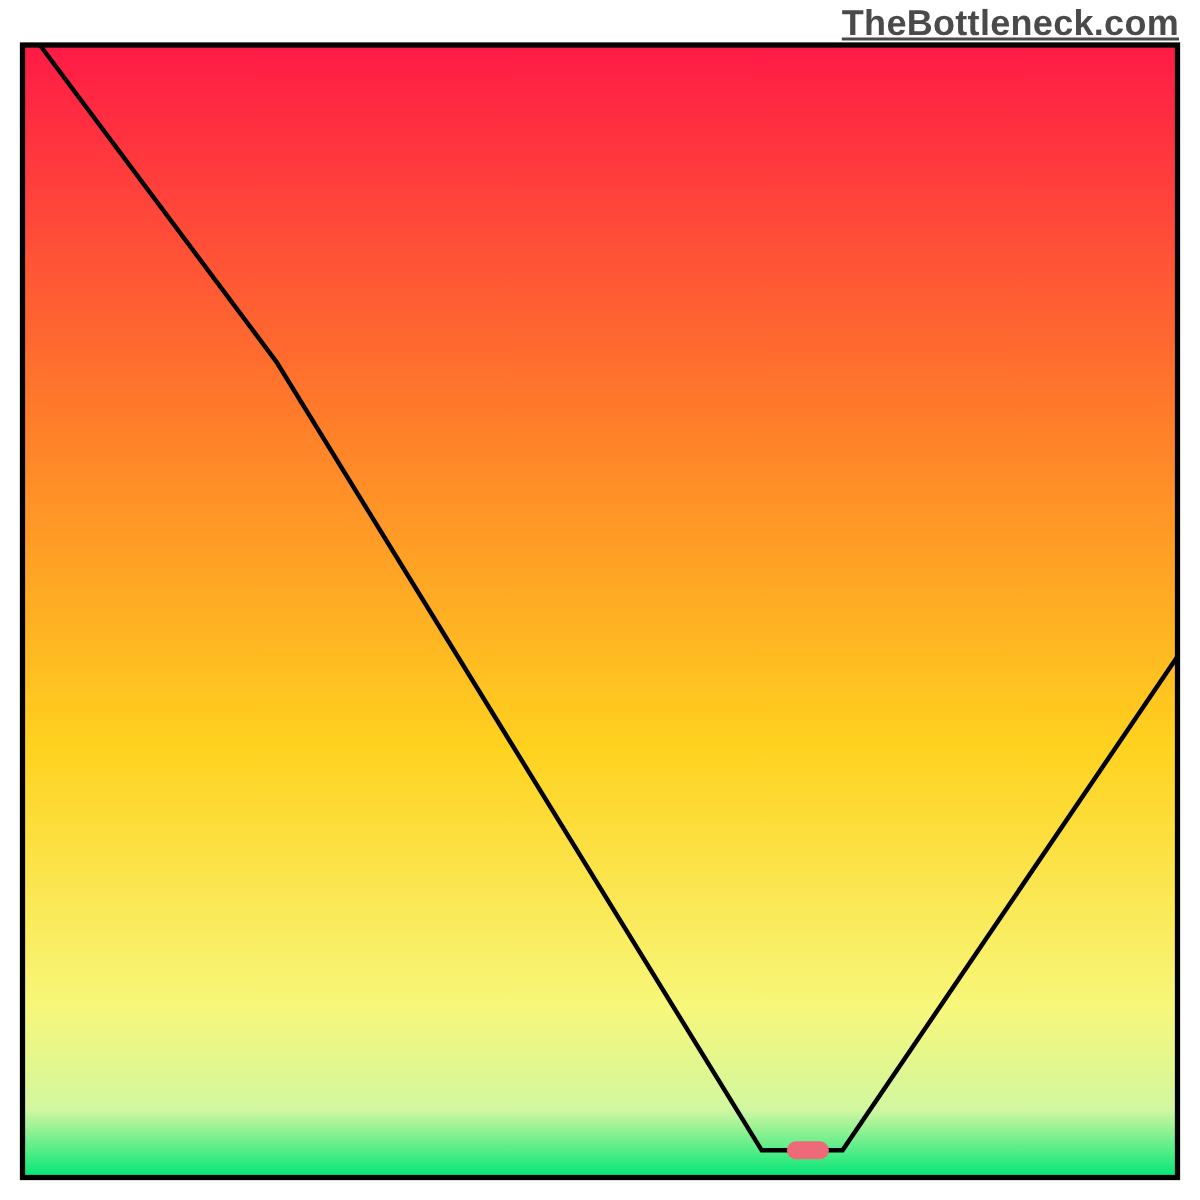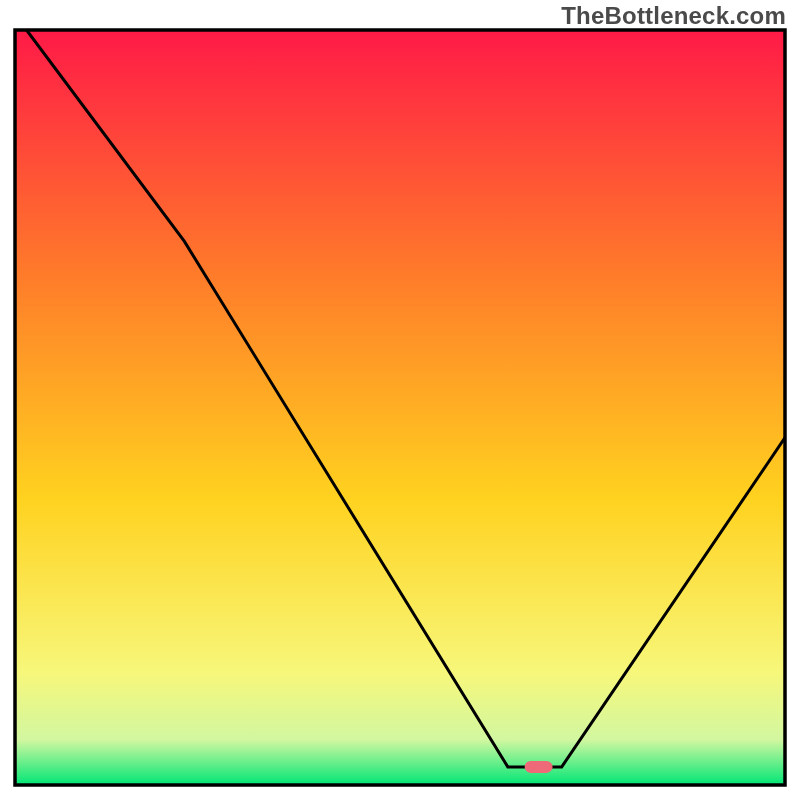--- a/index.html
+++ b/index.html
@@ -17,20 +17,21 @@
   }
   .watermark {
     position: absolute;
     top: 2px;
     right: 14px;
     font-size: 24px;
     font-weight: 600;
     color: #4a4a4a;
     letter-spacing: 0.2px;
     z-index: 20;
+    text-decoration: underline;
   }
   svg.plot {
     position: absolute;
     top: 0;
     left: 0;
   }
 </style>
 </head>
 <body>
 

